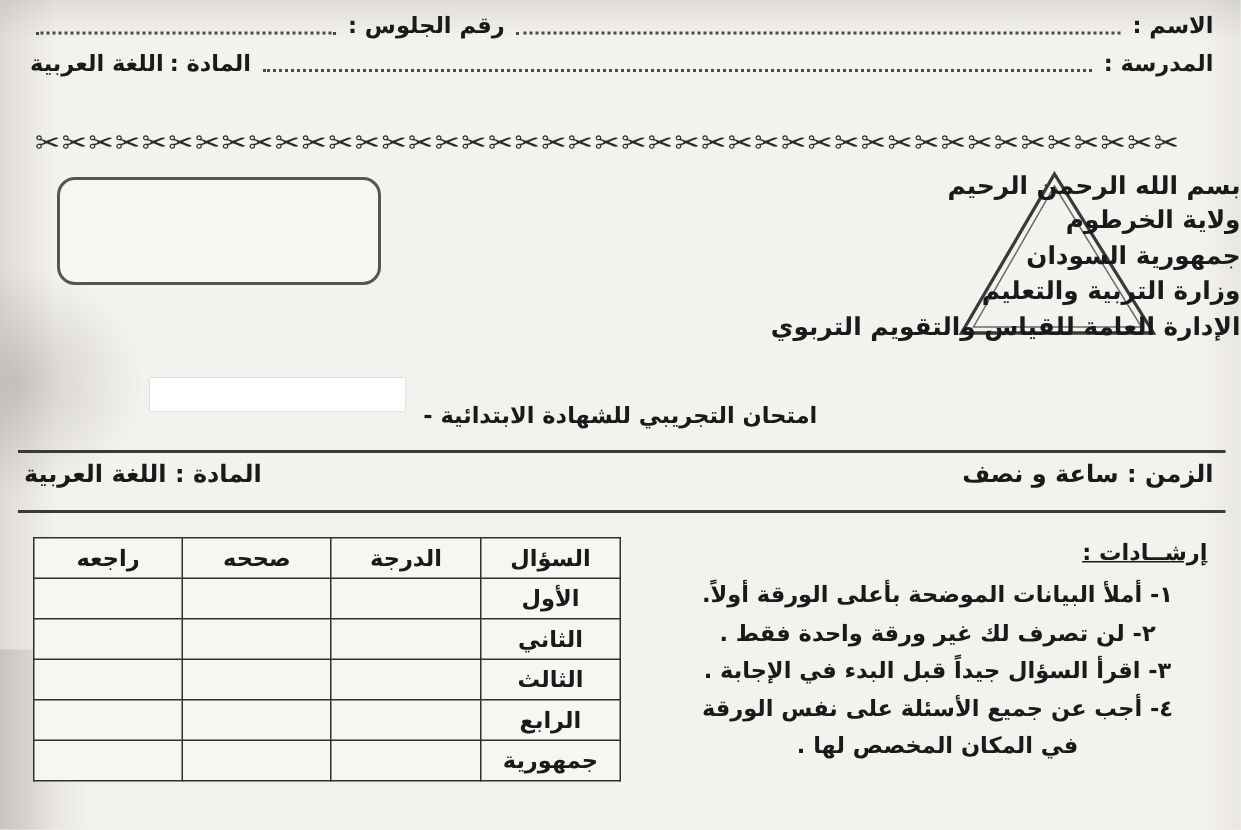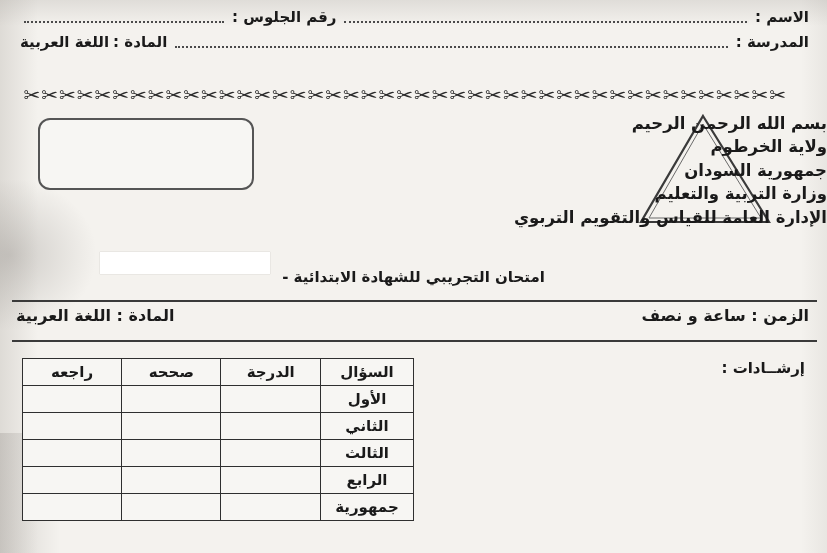--- a/index.html
+++ b/index.html
@@ -151,20 +151,21 @@
     position: absolute;
     top: 356px; right: 22px;
     width: 360px;
     direction: rtl;
     text-align: right;
     font-size: 15px;
     font-weight: bold;
     line-height: 1.62;
   }
   .instructions .title {
+    text-decoration: underline;
     margin-bottom: 4px;
   }
   .instructions ol {
     list-style: none;
     margin: 0;
     padding: 0;
   }
   .instructions li {
     margin-bottom: 1px;
     text-align: center;
@@ -244,20 +245,27 @@
 
 <div class="subject-row">
   <span>الزمن :  ساعة و نصف</span>
   <span>المادة : اللغة العربية</span>
 </div>
 
 <div class="rule r2"></div>
 
 <div class="instructions">
   <div class="title">إرشــادات :</div>
+  <ol>
+    <li>١- أملأ البيانات الموضحة بأعلى الورقة أولاً.</li>
+    <li>٢- لن تصرف لك غير ورقة واحدة فقط .</li>
+    <li>٣- اقرأ السؤال جيداً قبل البدء في الإجابة .</li>
+    <li>٤- أجب عن جميع الأسئلة على نفس الورقة</li>
+    <li>في المكان المخصص لها .</li>
+  </ol>
 </div>
 
 <table class="marks-table">
   <thead>
     <tr>
       <th class="qcell">السؤال</th>
       <th class="blank">الدرجة</th>
       <th class="blank">صححه</th>
       <th class="blank">راجعه</th>
     </tr>

